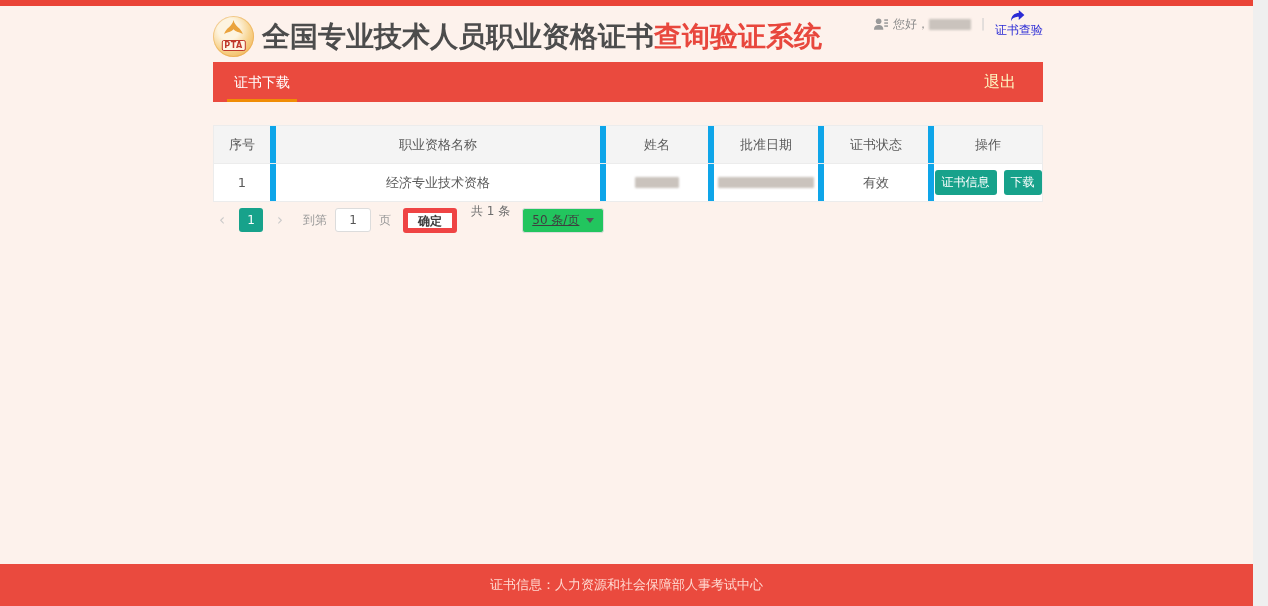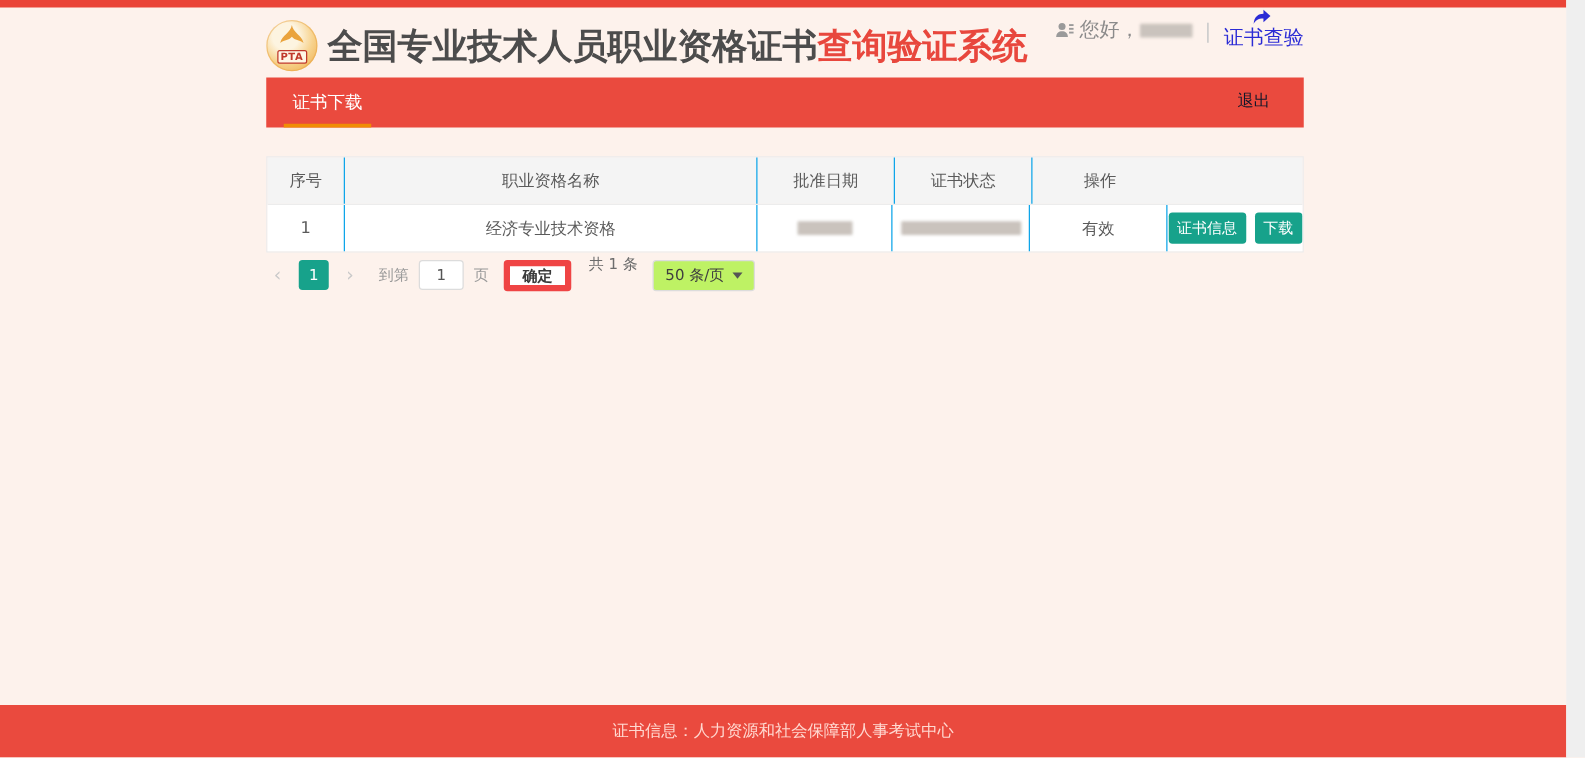--- a/index.html
+++ b/index.html
@@ -11,21 +11,21 @@
     overflow:hidden;
   }
   
   .topbar { position:absolute; top:0; left:0; width:1253px; height:6px; background:#ea4437; }
   
   .scroll-strip { position:absolute; top:0; right:0; width:15px; height:606px; background:#efefef; z-index:50; }
 
   .container { position:absolute; left:213px; top:6px; width:830px; }
 
   
-  .userbar { position:absolute; top:8px; right:0; display:flex; align-items:center; font-size:16px; color:#8b8b8b; height:20px; }
+  .userbar { position:absolute; top:8px; right:0; display:flex; align-items:center; font-size:12px; color:#8b8b8b; height:20px; }
   .userbar .icon-person { width:15px; height:14px; margin-right:5px; }
   .userbar .divider { margin:0 10px; color:#ccc; }
   .verify-link { display:flex; align-items:center; color:#2b2bd5; text-decoration:none; cursor:pointer;flex-direction:column; }
   .verify-link .icon-share { width:15px; height:13px; margin-right:4px; }
   .redact { display:inline-block; height:11px; border-radius:1px; background:#cac3bd; filter:blur(1.3px); vertical-align:middle; }
 
   
   .brand { position:absolute; top:10px; left:0; display:flex; align-items:center;justify-content:center; }
   .logo {
     width:41px; height:41px; border-radius:50%; position:relative; margin-right:8px; flex:0 0 auto;
@@ -43,30 +43,30 @@
   .title .t-main { color:#4c4c4c; }
   .title .t-accent { color:#e8473d; }
 
   
   .nav { position:absolute; top:56px; left:0; width:830px; height:40px; background:#ea4a3e; display:flex; align-items:stretch; }
   .nav-tab {
     margin-left:14px; width:70px; text-align:center; line-height:40px;
     color:#fff; font-size:14px; position:relative; cursor:pointer;
   }
   .nav-tab::after { content:""; position:absolute; left:0; right:0; bottom:0; height:3px; background:#f08d05; }
-  .nav-logout { margin-left:auto; margin-right:27px; line-height:40px; color:#0f172a; font-size:13px; cursor:pointer; }
+  .nav-logout { margin-left:auto; margin-right:27px; line-height:40px; color:#fef9c3; font-size:16px; cursor:pointer; }
 
   
   .panel { position:absolute; top:119px; left:0; width:830px; }
   .tbl { width:830px; border:1px solid #ececec; border-bottom:none; font-size:13px; color:#5a5a5a; }
   .tr { display:flex; }
   .tr.head { background:#f4f4f4; height:37px; }
   .tr.body-row { background:#ffffff; height:38px; border-top:1px solid #ececec; }
   .tbl { border-bottom:1px solid #ececec; }
-  .td { display:flex; align-items:center; justify-content:center; border-right:1px solid #0ea5e9; overflow:hidden; }
+  .td { display:flex; align-items:center; justify-content:center; border-right:6px solid #0ea5e9; overflow:hidden; }
   .td:last-child { border-right:none; }
   .c0 { width:62px; } .c1 { width:330px; } .c2 { width:108px; } .c3 { width:110px; } .c4 { width:110px; } .c5 { width:108px; }
   .btn-teal {
     background:#17a28b; color:#fff; border:none; border-radius:3px;
     font-size:12px; padding:4px 7px; cursor:pointer; font-family:inherit;
   }
   .btn-teal + .btn-teal { margin-left:7px; }
 
   
   .pager { margin-top:5px; display:flex; align-items:center; height:26px; font-size:12px; color:#9a9a9a; }
@@ -80,22 +80,22 @@
     width:36px; height:24px; margin:0 8px; border:1px solid #dcdcdc; border-radius:3px;
     text-align:center; font-size:12px; color:#555; background:#fff; font-family:inherit;
   }
   .pg-unit { margin-right:12px; }
   .pg-confirm {
     height:25px; padding:0 10px; background:#fff; border:5px solid #ef4444; border-radius:3px;
     font-size:12px; font-weight:bold; color:#3a3a3a; cursor:pointer; font-family:inherit;
   }
   .pg-total { margin:0 12px 17px 14px; color:#6d6d6d; }
   .pg-select {
-    height:25px; padding:0 9px; background:#bef264; border:1px solid #dcdcdc; border-radius:3px;
-    display:flex; align-items:center; gap:7px; color:#3f3f3f; cursor:pointer;
+    height:25px; padding:0 9px; background:#22c55e; border:1px solid #dcdcdc; border-radius:3px;
+    display:flex; align-items:center; gap:7px; color:#3f3f3f; cursor:pointer;text-decoration:underline;
   }
   .caret-down { width:0; height:0; border-left:4px solid transparent; border-right:4px solid transparent; border-top:5px solid #555; }
 
   
   .footer {
     position:absolute; bottom:0; left:0; width:1253px; height:42px; background:#ea4a3e;
     display:flex; align-items:center; justify-content:center;
     color:#ffd9d1; font-size:13px;
   }
 </style>
@@ -140,20 +140,21 @@
   <div class="nav">
     <div class="nav-tab">证书下载</div>
     <div class="nav-logout">退出</div>
   </div>
 
   <div class="panel">
     <div class="tbl">
       <div class="tr head">
         <div class="td c0">序号</div>
         <div class="td c1">职业资格名称</div>
+        <div class="td c2">姓名</div>
         <div class="td c3">批准日期</div>
         <div class="td c4">证书状态</div>
         <div class="td c5">操作</div>
       </div>
       <div class="tr body-row">
         <div class="td c0">1</div>
         <div class="td c1">经济专业技术资格</div>
         <div class="td c2">
             <span class="redact" style="width:44px;"></span>
           </div>

